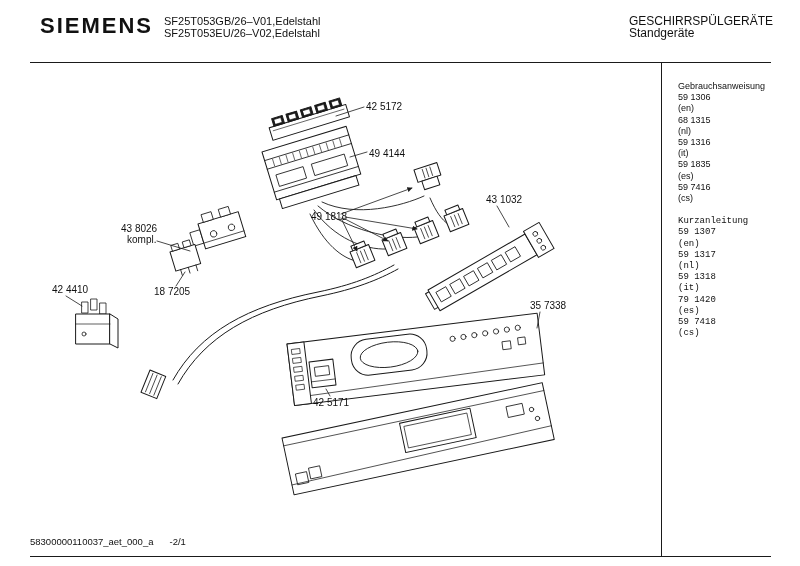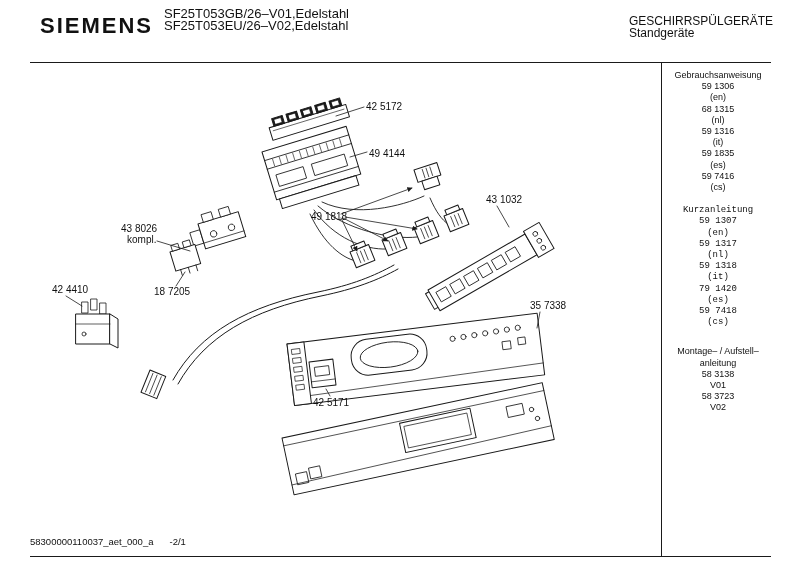--- a/index.html
+++ b/index.html
@@ -2,26 +2,26 @@
 <html><head>
 <meta charset="utf-8">
 <style>
   html,body{margin:0;padding:0;}
   body{
     width:800px;height:566px;position:relative;background:#fff;color:#111;
     font-family:"Liberation Sans", sans-serif;overflow:hidden;
   }
   .abs{position:absolute;}
   .brand{left:40px;top:13px;font-size:22px;font-weight:bold;letter-spacing:2px;}
-  .models{left:164px;top:8px;font-size:13px;line-height:12px;white-space:nowrap;}
+  .models{left:164px;top:15px;font-size:11px;line-height:12px;white-space:nowrap;}
   .category{left:629px;top:15px;font-size:12px;line-height:12px;white-space:nowrap;}
   .rule-h{height:1px;background:#1a1a1a;}
   .rule-v{width:1px;background:#1a1a1a;}
   .sidebar{left:666px;top:69px;width:104px;font-size:9px;line-height:11.2px;}
-  .sb-section{margin:1px;text-align:center;}
+  .sb-section{margin:12px;}
   .sb-sec-1{margin-top:12px;font-family:Liberation Mono, monospace;}
   .sb-sec-2{margin-top:18px;}
   .footer{left:30px;top:536px;font-size:9.5px;white-space:nowrap;}
   .footer .page{margin-left:16px;}
   svg#diagram{position:absolute;left:0;top:0;}
   svg text{font-family:"Liberation Sans", sans-serif;}
 </style>
 </head>
 <body>
 
@@ -280,25 +280,17 @@
     <div>59 1317</div>
     <div>(nl)</div>
     <div>59 1318</div>
     <div>(it)</div>
     <div>79 1420</div>
     <div>(es)</div>
     <div>59 7418</div>
     <div>(cs)</div>
   </section>
 
-  <section class="sb-section sb-sec-2">
-    <div>Montage– / Aufstell–</div>
-    <div>anleitung</div>
-    <div>58 3138</div>
-    <div>V01</div>
-    <div>58 3723</div>
-    <div>V02</div>
-  </section>
 </aside>
 
 <div class="abs footer">
   <span>58300000110037_aet_000_a</span><span class="page">-2/1</span>
 </div>
 
 </body></html>

